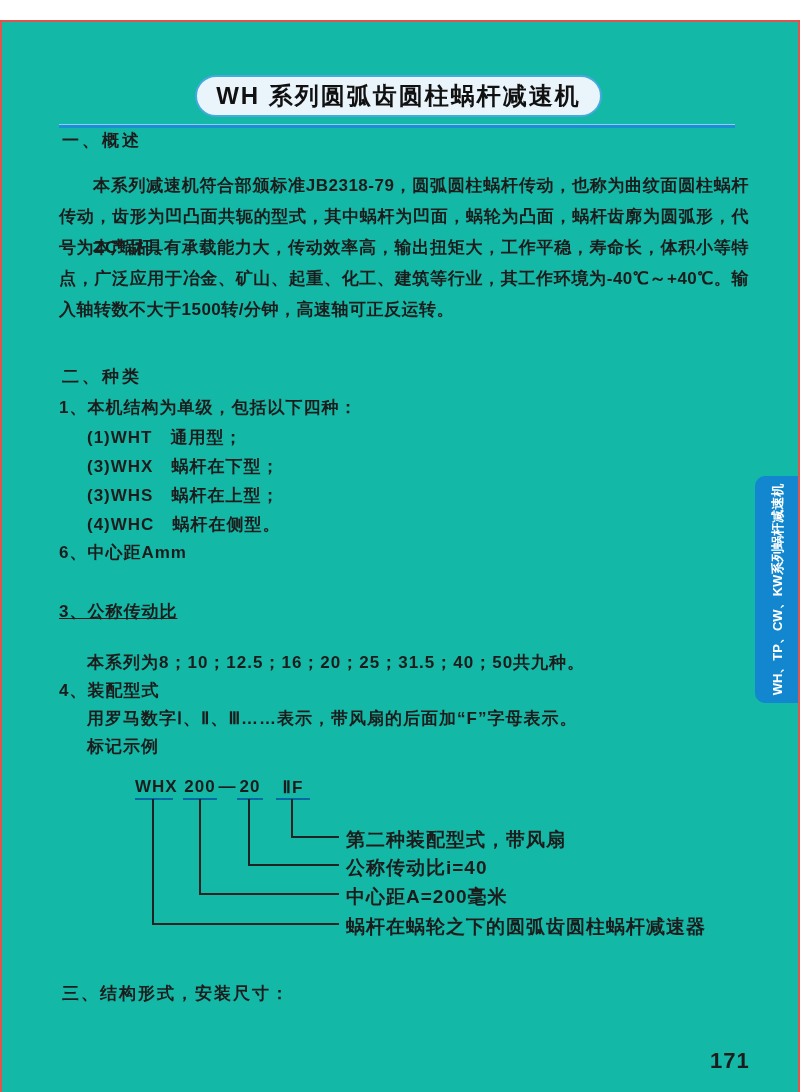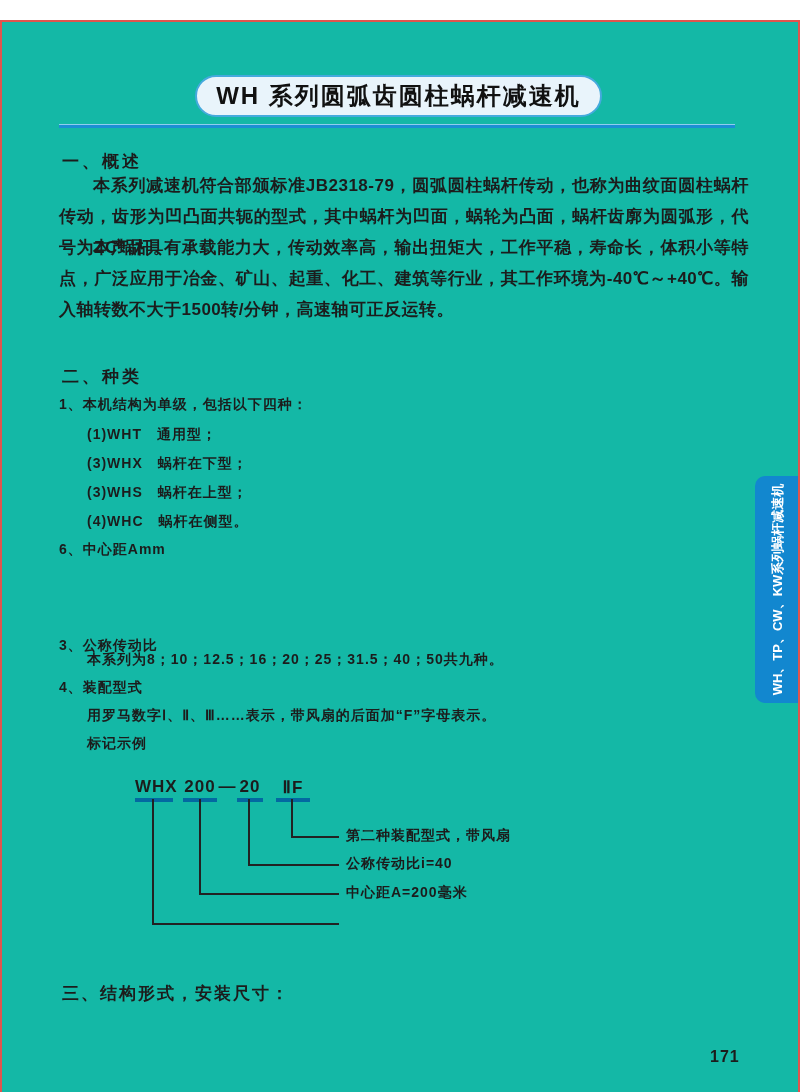--- a/index.html
+++ b/index.html
@@ -52,59 +52,59 @@
     width: 690px;
     font-size: 17px;
     font-weight: 600;
     line-height: 31px;
     text-indent: 2em;
     text-align: justify;
     letter-spacing: 0.5px;
   }
   .list-line {
     position: absolute;
-    font-size: 14px;
+    font-size: 17px;
     font-weight: 600;
     letter-spacing: 1px;
     white-space: nowrap;
   }
   .lv1 { left: 57px; }
   .lv2 { left: 85px; }
   .code-part {
     position: absolute;
     top: 755px;
     height: 21px;
-    border-bottom: 4px solid #0369a1;
+    border-bottom: 2px solid #0369a1;
     font-size: 17px;
     font-weight: 600;
     letter-spacing: 1px;
     text-align: center;
   }
   .code-dash {
     position: absolute;
     top: 755px;
     height: 21px;
     font-size: 17px;
     font-weight: 600;
     text-align: center;
   }
   .vline { position: absolute; width: 2px; background: #222; }
   .hline { position: absolute; height: 2px; background: #222; }
   .callout-label {
     position: absolute;
     left: 344px;
-    font-size: 14px;
+    font-size: 19px;
     font-weight: 600;
     letter-spacing: 1px;
     white-space: nowrap;
   }
   .page-number {
     position: absolute;
     left: 708px; top: 1026px;
-    font-size: 16px;
+    font-size: 22px;
     font-weight: bold;
     letter-spacing: 1px;
   }
   .side-tab {
     position: absolute;
     left: 753px; top: 454px;
     width: 45px; height: 227px;
     background: #1287cf;
     border-radius: 10px 0 0 10px;
   }
@@ -124,32 +124,32 @@
 </head>
 <body>
 
 <div class="page">
 
   <div class="title-box">
     <span class="title-text">WH 系列圆弧齿圆柱蜗杆减速机</span>
   </div>
   <div class="title-rule"></div>
 
-  <div class="h-sec" style="top:128px;">一、概述</div>
+  <div class="h-sec" style="top:107px;">一、概述</div>
   <div class="body-block" style="top:148px;">本系列减速机符合部颁标准JB2318-79，圆弧圆柱蜗杆传动，也称为曲纹面圆柱蜗杆传动，齿形为凹凸面共轭的型式，其中蜗杆为凹面，蜗轮为凸面，蜗杆齿廓为圆弧形，代号为ZC蜗杆。</div>
   <div class="body-block" style="top:210px;">本产品具有承载能力大，传动效率高，输出扭矩大，工作平稳，寿命长，体积小等特点，广泛应用于冶金、矿山、起重、化工、建筑等行业，其工作环境为-40℃～+40℃。输入轴转数不大于1500转/分钟，高速轴可正反运转。</div>
 
   <div class="h-sec" style="top:343px;text-align:center;">二、种类</div>
   <div class="list-line lv1" style="top:374px;">1、本机结构为单级，包括以下四种：</div>
   <div class="list-line lv2" style="top:404px;">(1)WHT　通用型；</div>
   <div class="list-line lv2" style="top:433px;">(3)WHX　蜗杆在下型；</div>
   <div class="list-line lv2" style="top:462px;">(3)WHS　蜗杆在上型；</div>
   <div class="list-line lv2" style="top:491px;">(4)WHC　蜗杆在侧型。</div>
   <div class="list-line lv1" style="top:519px;">6、中心距Amm</div>
-  <div class="list-line lv1" style="top:615px;">3、公称传动比</div>
+  <div class="list-line lv1" style="top:578px;text-decoration:underline;">3、公称传动比</div>
   <div class="list-line lv2" style="top:629px;">本系列为8；10；12.5；16；20；25；31.5；40；50共九种。</div>
   <div class="list-line lv1" style="top:657px;">4、装配型式</div>
   <div class="list-line lv2" style="top:685px;">用罗马数字Ⅰ、Ⅱ、Ⅲ……表示，带风扇的后面加“F”字母表示。</div>
   <div class="list-line lv2" style="top:713px;">标记示例</div>
 
   <div class="code-part" style="left:133px; width:38px;">WHX</div>
   <div class="code-part" style="left:181px; width:34px;">200</div>
   <div class="code-dash" style="left:216px; width:18px;">—</div>
   <div class="code-part" style="left:235px; width:26px;">20</div>
   <div class="code-part" style="left:274px; width:34px;text-align:center;">ⅡF</div>
@@ -160,20 +160,21 @@
   <div class="vline" style="left:289px; top:777px; height:39px;"></div>
 
   <div class="hline" style="left:289px; top:814px; width:48px;"></div>
   <div class="hline" style="left:246px; top:842px; width:91px;"></div>
   <div class="hline" style="left:197px; top:871px; width:140px;"></div>
   <div class="hline" style="left:150px; top:901px; width:187px;"></div>
 
   <div class="callout-label" style="top:805px;">第二种装配型式，带风扇</div>
   <div class="callout-label" style="top:833px;">公称传动比i=40</div>
   <div class="callout-label" style="top:862px;">中心距A=200毫米</div>
+  <div class="callout-label" style="top:892px;">蜗杆在蜗轮之下的圆弧齿圆柱蜗杆减速器</div>
 
   <div class="h-sec" style="top:960px; letter-spacing:2px;">三、结构形式，安装尺寸：</div>
 
   <div class="page-number">171</div>
 
   <div class="side-tab">
     <div class="side-tab-label">WH、TP、CW、KW系列蜗杆减速机</div>
   </div>
 
 </div>

